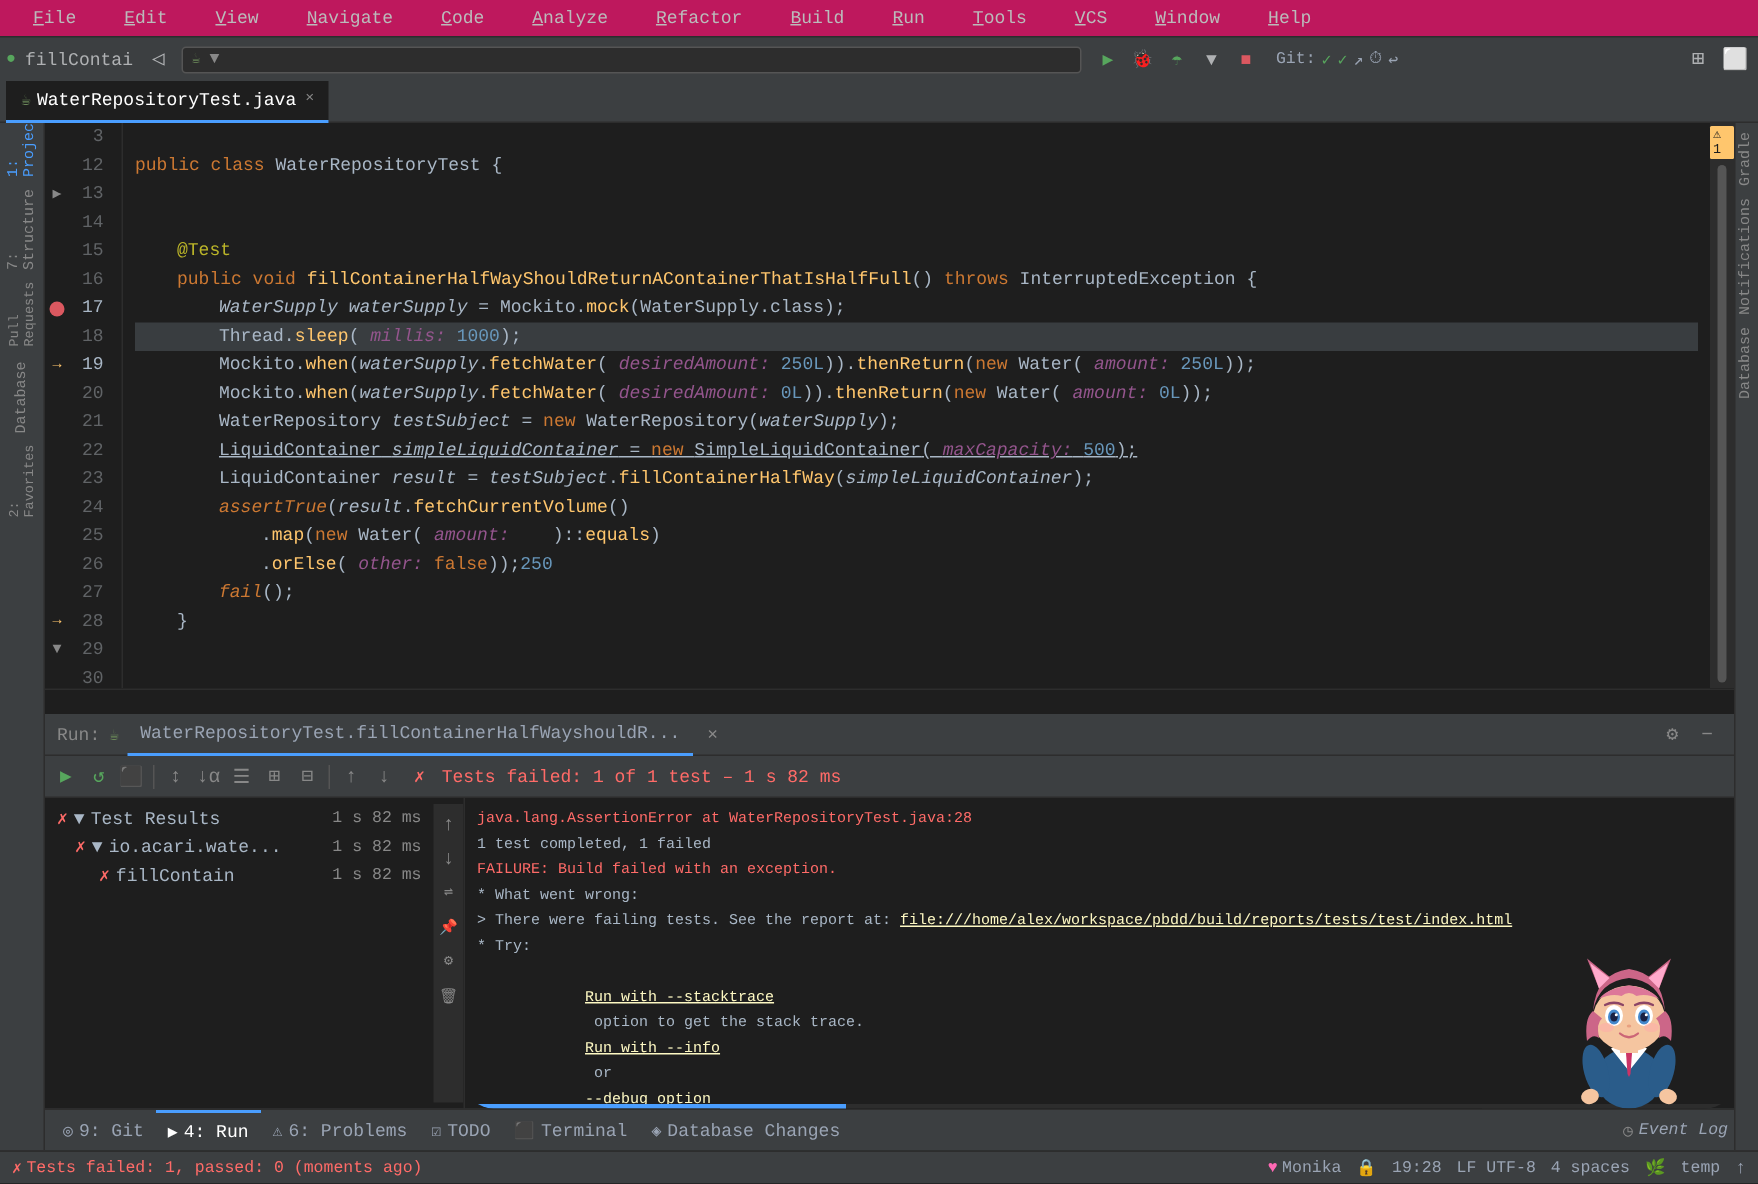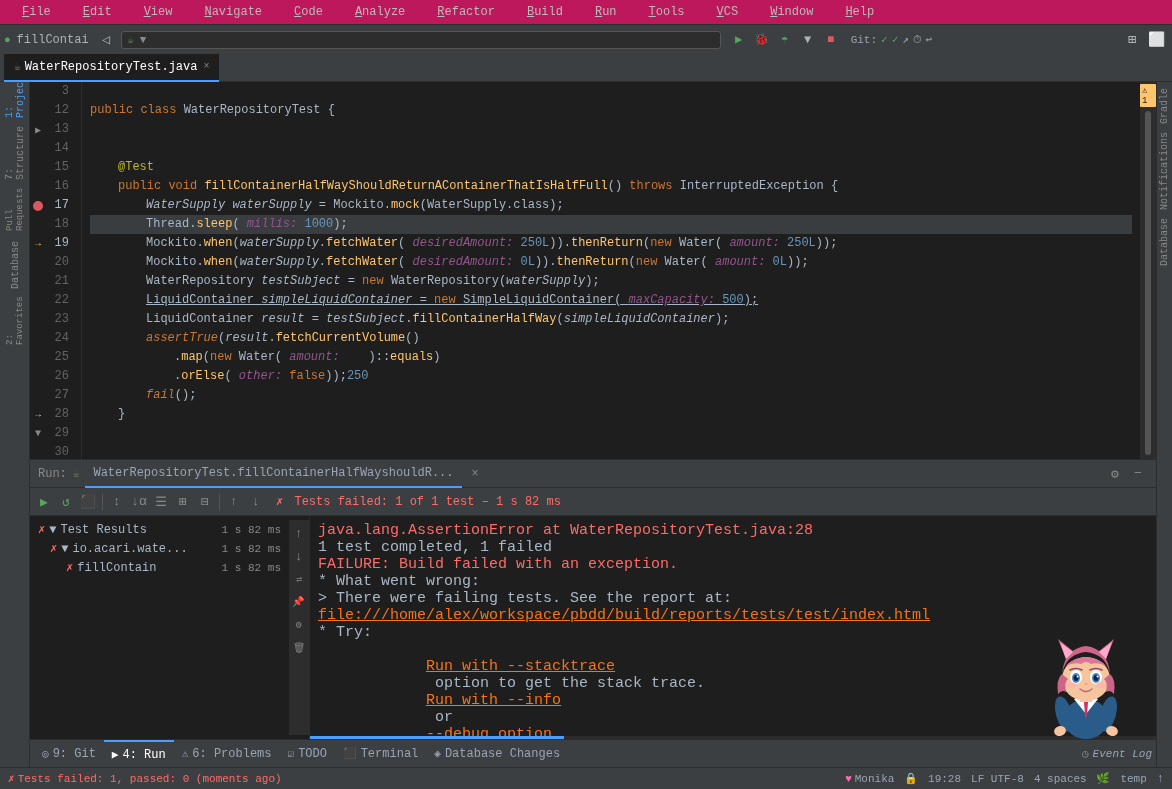--- a/index.html
+++ b/index.html
@@ -214,20 +214,21 @@
       flex-shrink: 0;
     }
     .run-panel-header {
       display: flex;
       align-items: center;
       background: #3c3f41;
       height: 28px;
       padding: 0 8px;
       gap: 6px;
       border-bottom: 1px solid #2d2d2d;
+      margin-top: 16px;
     }
     .run-panel-tab {
       display: flex;
       align-items: center;
       gap: 4px;
       padding: 0 8px;
       height: 28px;
       color: #9aa4b4;
       font-size: 12px;
       cursor: pointer;
@@ -253,27 +254,28 @@
       font-size: 12px;
       color: #a9b7c6;
       cursor: pointer;
     }
     .test-duration { color: #888; font-size: 11px; margin-left: auto; }
     .output-panel {
       flex: 1;
       background: #1e1e1e;
       padding: 6px 8px;
       overflow-y: auto;
-      font-size: 15px;
+      font-size: 10px;
       line-height: 17px;
+      border-radius: 19px;
     }
     .output-line { display: block; white-space: pre-wrap; }
     .output-error { color: #ff6b68; }
     .output-normal { color: #a9b7c6; }
-    .output-link { color: #f97316; text-decoration: underline; cursor: pointer; margin-top: 36px; }
+    .output-link { color: #fef9c3; text-decoration: underline; cursor: pointer; margin-top: 36px; }
 
     
     .run-toolbar {
       display: flex;
       align-items: center;
       gap: 2px;
       background: #3c3f41;
       padding: 2px 4px;
       border-bottom: 1px solid #2d2d2d;
       height: 28px;

